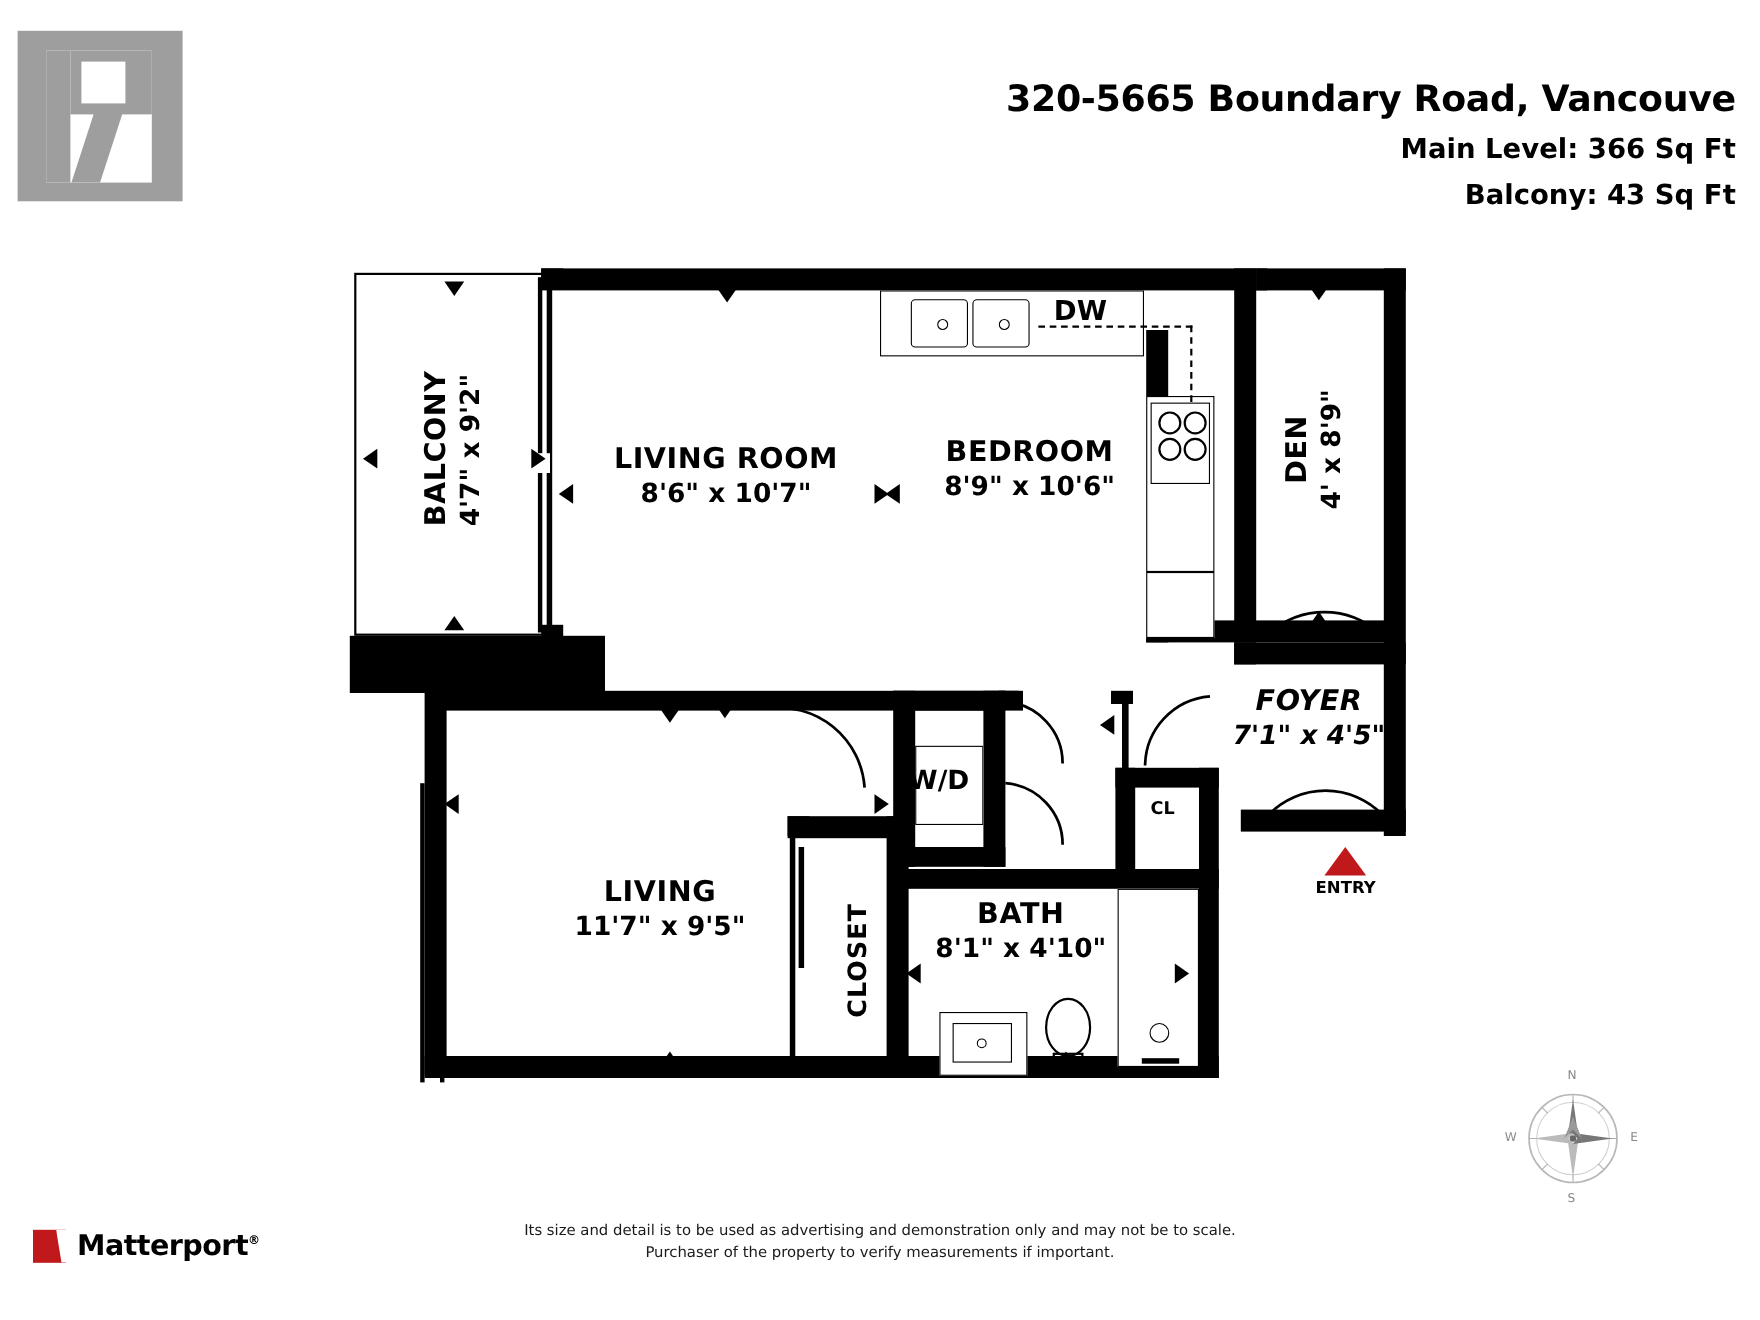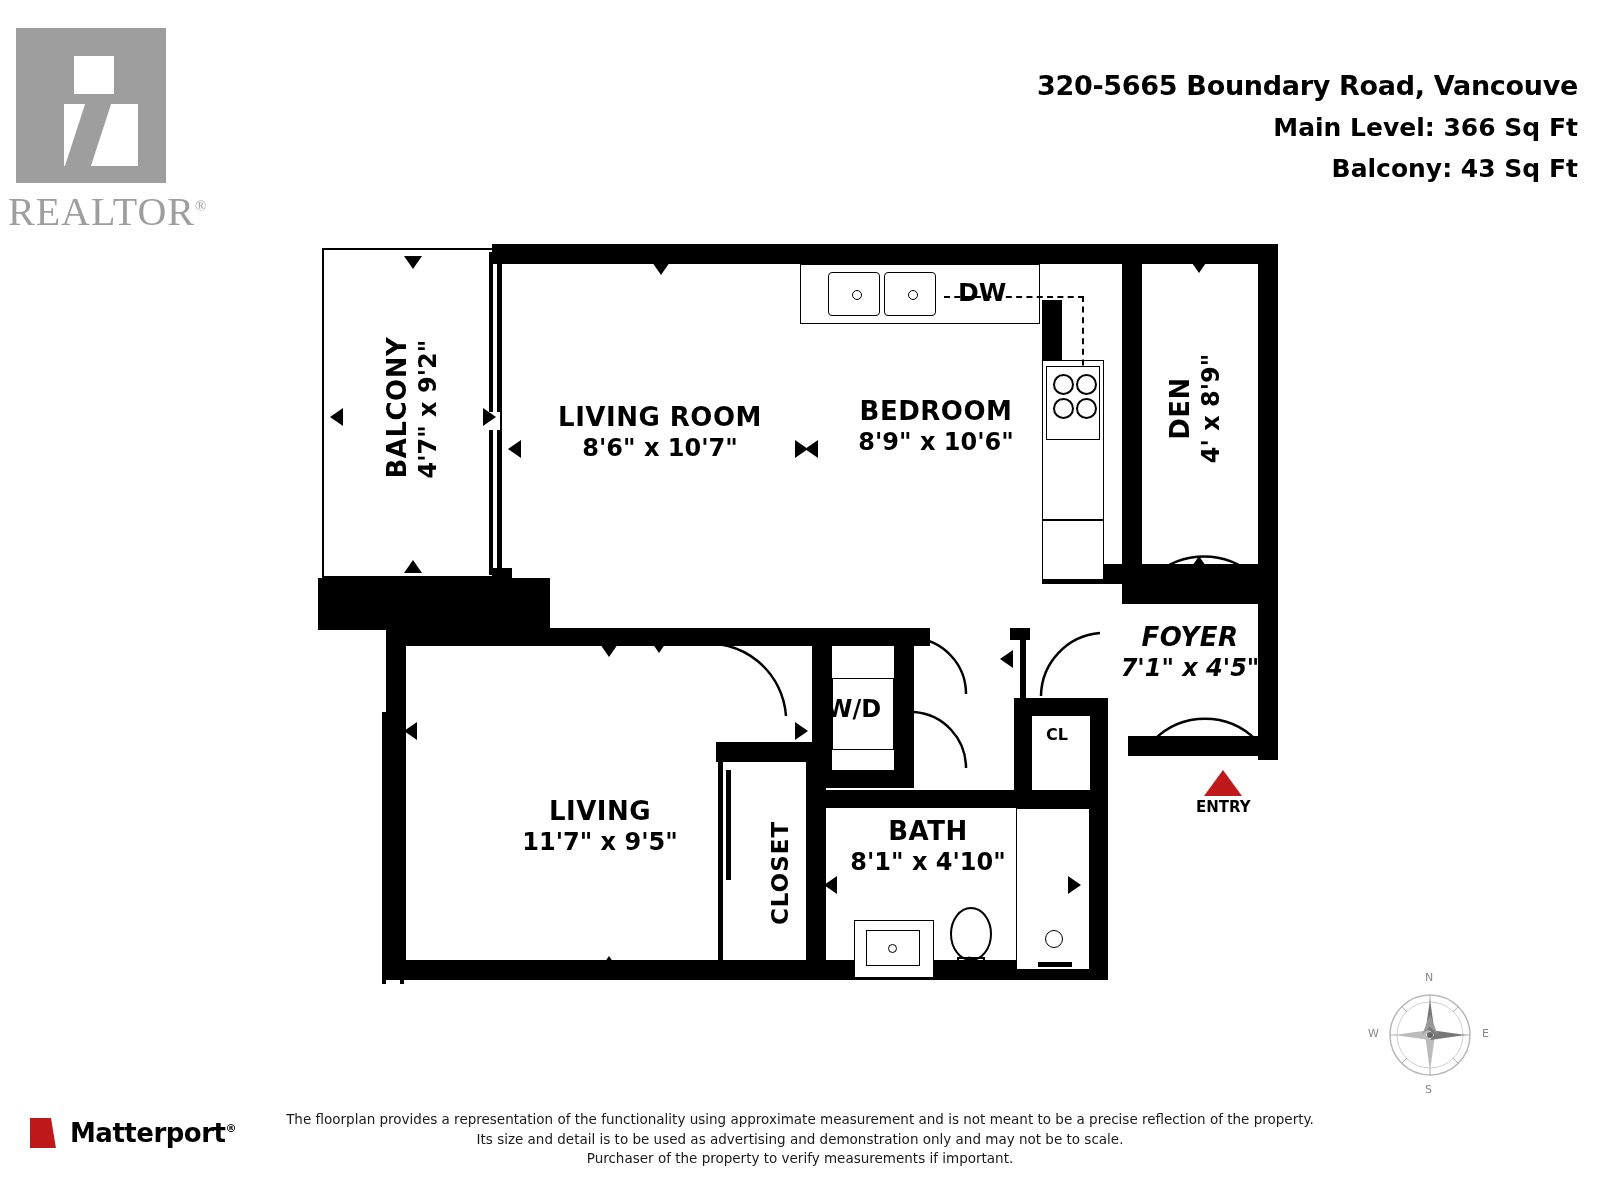--- a/index.html
+++ b/index.html
@@ -89,21 +89,21 @@
   }
 
   #header-text {
     position: absolute;
     right: 22px;
     top: 70px;
     text-align: right;
   }
   #title-address {
     font-family: "DejaVu Sans", sans-serif;
-    font-size: 27px;
+    font-size: 33px;
     font-weight: bold;
     letter-spacing: -0.3px;
     white-space: nowrap;
   }
   .header-sub {
     font-family: "DejaVu Sans", sans-serif;
     font-size: 25px;
     font-weight: bold;
     margin-top: 12px;
     white-space: nowrap;
@@ -265,21 +265,20 @@
 <body>
 
 <div id="realtor-logo">
   <div id="realtor-mark">
     <div class="inner-r"></div>
     <div class="r-stem"></div>
     <div class="r-bowl"></div>
     <div class="r-bowl-hole"></div>
     <div class="r-leg"></div>
   </div>
-  <div id="realtor-wordmark"><span>REALTOR</span><sup>®</sup></div>
 </div>
 
 <div id="header-text">
   <div id="title-address">320-5665 Boundary Road, Vancouve</div>
   <div class="header-sub">Main Level:  366 Sq Ft</div>
   <div class="header-sub">Balcony: 43 Sq Ft</div>
 </div>
 
 <div id="floorplan">
 
@@ -330,21 +329,21 @@
   <div class="outline-thin" style="left:1042px; top:360px; width:62px; height:160px;"></div>
   <div class="outline-thin" style="left:1042px; top:520px; width:62px; height:60px;"></div>
 
   <div class="outline-thin" style="left:828px; top:272px; width:52px; height:44px; border-radius:4px;"></div>
   <div class="outline-thin" style="left:884px; top:272px; width:52px; height:44px; border-radius:4px;"></div>
   <div style="position:absolute; left:852px; top:290px; width:8px; height:8px; border:1.5px solid #000; border-radius:50%;"></div>
   <div style="position:absolute; left:908px; top:290px; width:8px; height:8px; border:1.5px solid #000; border-radius:50%;"></div>
 
   <div style="position:absolute; left:944px; top:296px; width:140px; height:0; border-top:2px dashed #000;"></div>
   <div style="position:absolute; left:1082px; top:296px; width:0; height:80px; border-left:2px dashed #000;"></div>
-  <div class="small-label" style="left:958px; top:278px;">DW</div>
+  <div class="small-label" style="left:958px; top:268px;">DW</div>
 
   <div class="outline-thin" style="left:1046px; top:366px; width:54px; height:74px;"></div>
   <div style="position:absolute; left:1053px; top:374px; width:17px; height:17px; border:2px solid #000; border-radius:50%;"></div>
   <div style="position:absolute; left:1076px; top:374px; width:17px; height:17px; border:2px solid #000; border-radius:50%;"></div>
   <div style="position:absolute; left:1053px; top:398px; width:17px; height:17px; border:2px solid #000; border-radius:50%;"></div>
   <div style="position:absolute; left:1076px; top:398px; width:17px; height:17px; border:2px solid #000; border-radius:50%;"></div>
 
   <div class="wall" style="left:386px; top:628px; width:20px; height:350px;"></div>
   <div class="wall" style="left:386px; top:960px; width:434px; height:20px;"></div>
 
@@ -497,16 +496,15 @@
   </div>
 
 </div>
 
 <div id="matterport">
   <div id="matterport-mark"></div>
   <div id="matterport-name"><span>Matterport</span><sup>®</sup></div>
 </div>
 
 <div id="disclaimer">
-  <div>The floorplan provides a representation of the functionality using approximate measurement and is not meant to be a precise reflection of the property.</div>
   <div>Its size and detail is to be used as advertising and demonstration only and may not be to scale.</div>
   <div>Purchaser of the property to verify measurements if important.</div>
 </div>
 
 </body></html>

